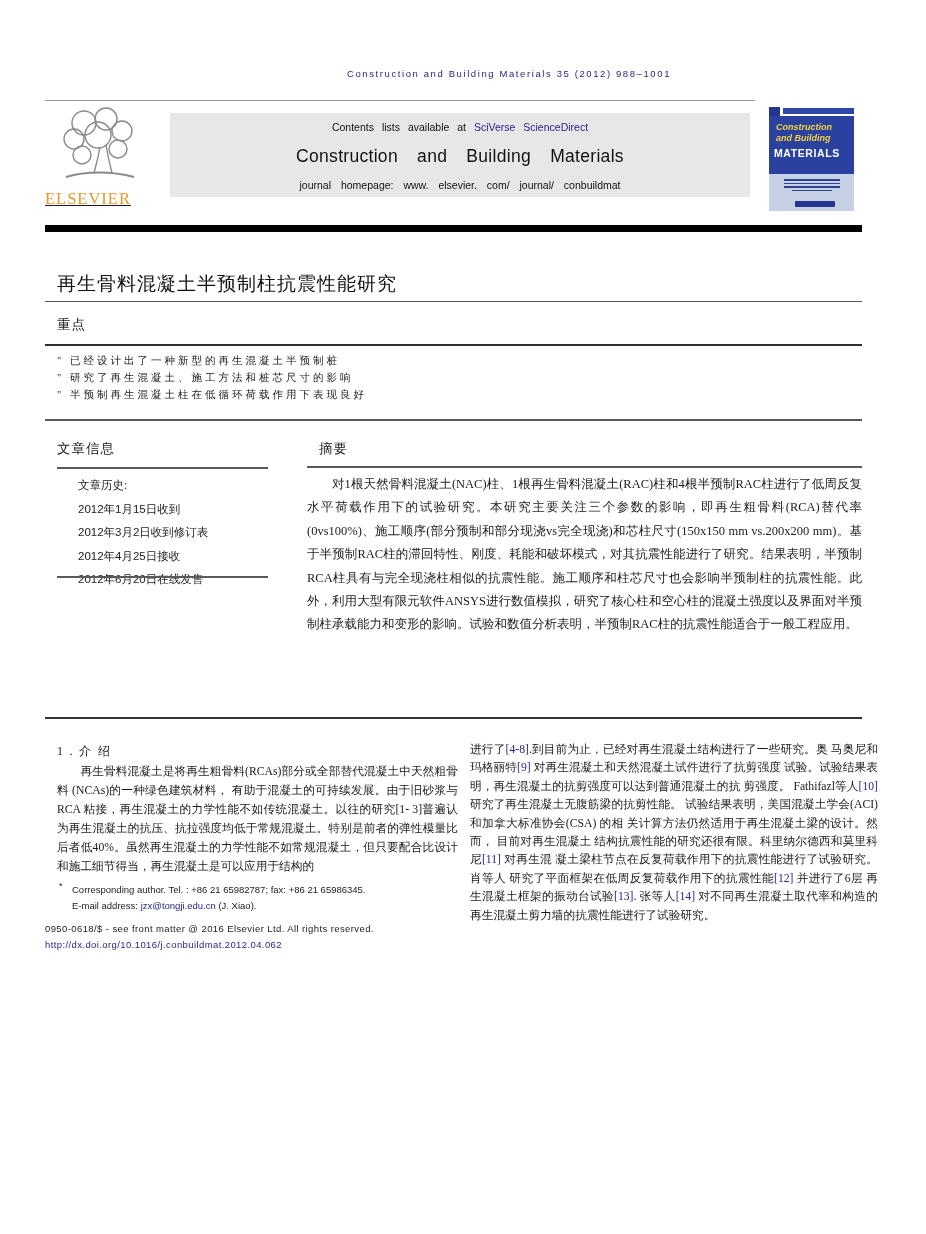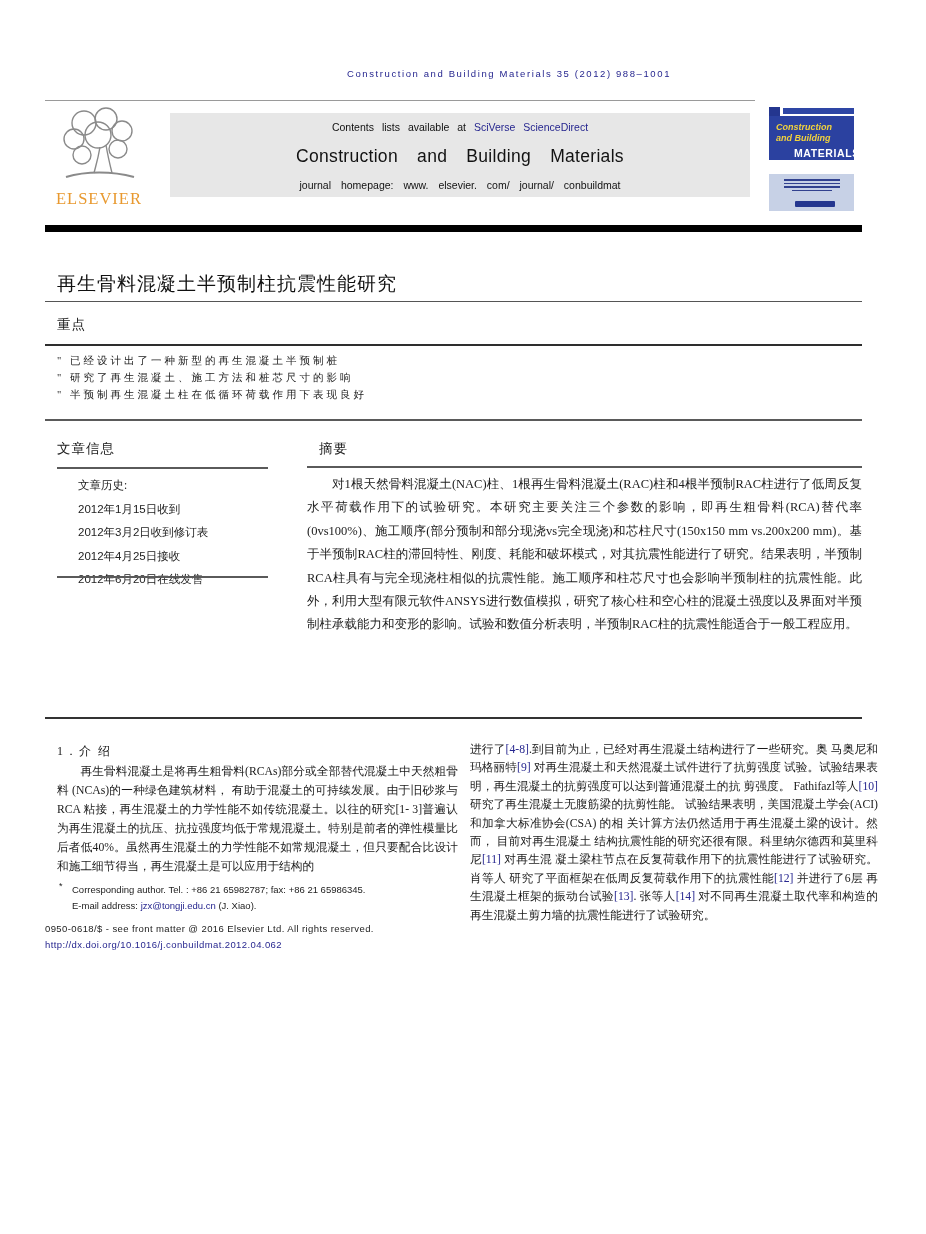--- a/index.html
+++ b/index.html
@@ -10,44 +10,44 @@
   .blue { color:#26268f; }
 
   
   .citation { position:absolute; top:68px; left:92px; right:0; text-align:center;
               font-family:"Liberation Sans", sans-serif; font-size:9.5px;
               letter-spacing:1.6px; color:#26268f; }
 
   .top-rule { position:absolute; top:100px; left:45px; width:710px; height:1px; background:#9a9a9a; }
 
   
-  .elsevier { position:absolute; left:45px; top:105px; width:108px; height:110px; text-align:center; }
+  .elsevier { position:absolute; left:45px; top:105px; width:108px; height:110px; text-align:left;text-decoration:underline; }
   .elsevier svg { display:block; margin:0 auto; }
   .elsevier-name { font-family:"Liberation Serif", serif; font-size:16.5px; letter-spacing:1px;
                    color:#e8992f; margin-top:2px; }
 
   
   .headbox { position:absolute; left:170px; top:113px; width:580px; height:84px; background:#e7e7e7;
              display:flex; flex-direction:column; align-items:center; justify-content:space-between;
              padding:8px 0 6px 0; }
   .contents-line { font-family:"Liberation Sans", sans-serif; font-size:10.5px; word-spacing:5px; color:#111; }
   .journal-title { font-family:"Liberation Sans", sans-serif; font-size:17.5px; word-spacing:14px;
                    color:#121212; letter-spacing:.3px; }
   .homepage-line { font-family:"Liberation Sans", sans-serif; font-size:10.5px; word-spacing:7px; color:#111; }
 
   
   .cover { position:absolute; left:765px; top:103px; width:93px; height:112px; background:#fff; }
   .cover-logo-sq { position:absolute; left:4px; top:4px; width:11px; height:9px; background:#24368f; }
   .cover-top-bar { position:absolute; left:18px; top:5px; width:71px; height:6px; background:#2e46a5; }
-  .cover-blue { position:absolute; left:4px; top:13px; width:85px; height:44px; background:#2b41a0;
+  .cover-blue { position:absolute; left:4px; top:13px; width:85px; height:58px; background:#2b41a0;
                 padding-top:6px; text-align:left; }
   .cover-t1 { font-family:"Liberation Sans", sans-serif; font-style:italic; font-weight:bold;
               font-size:9px; color:#f2d23c; padding-left:7px; line-height:11px; }
   .cover-t2 { font-family:"Liberation Sans", sans-serif; font-weight:bold; font-size:10.5px;
-              color:#ffffff; letter-spacing:.6px; padding-left:25px; margin-top:3px; }
+              color:#ffffff; letter-spacing:.6px; padding-left:5px; margin-top:3px; }
   .cover-pale { position:absolute; left:4px; top:71px; width:85px; height:37px; background:#c7d1e6; }
   .fineline { margin:2px auto 0 auto; width:56px; height:1.5px; background:#31418f; }
   .fineline.short { width:40px; }
   .cover-pill { position:absolute; left:26px; bottom:4px; width:40px; height:6px; background:#24368f; border-radius:1px; }
 
   .black-bar { position:absolute; top:225px; left:45px; width:817px; height:7px; background:#000; }
 
   
   .art-title { position:absolute; left:57px; top:271px; font-size:19px; color:#111; letter-spacing:1px; }
   .rule-a { position:absolute; top:301px; left:45px; width:817px; height:1px; background:#555; }

